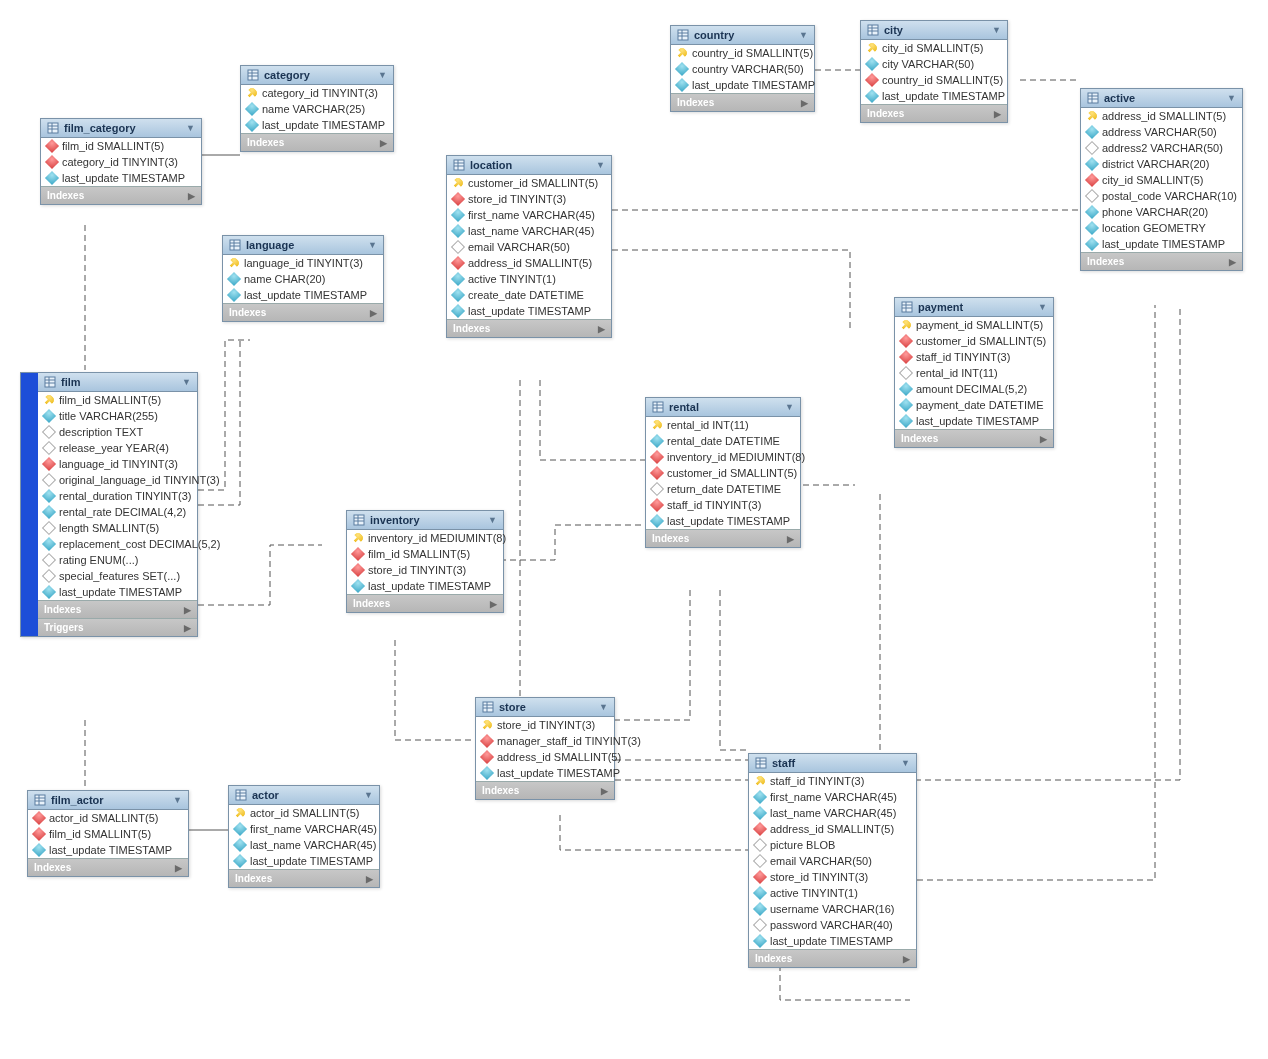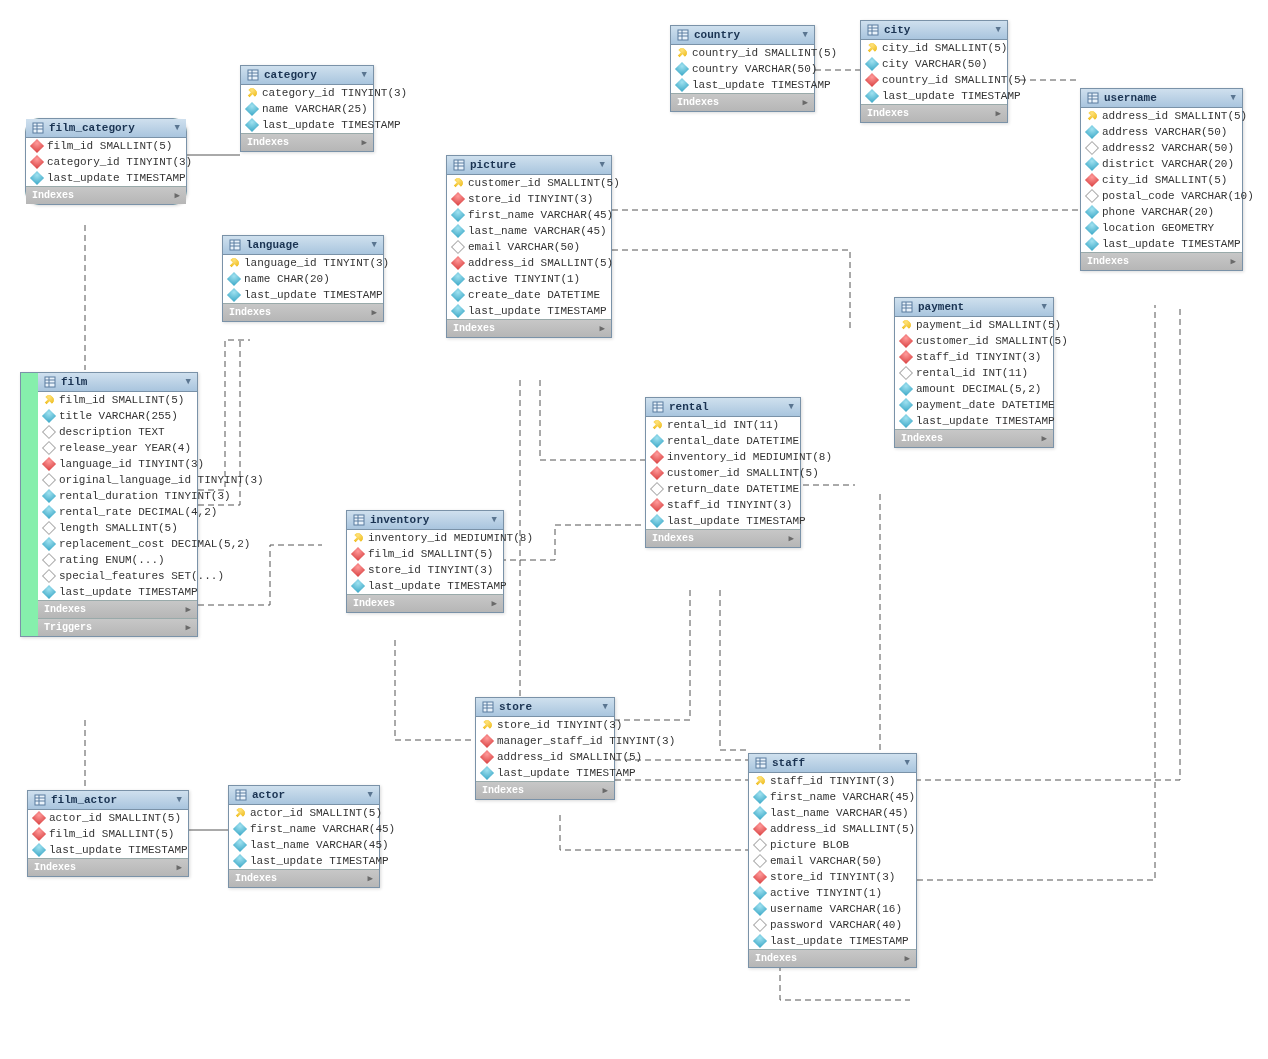--- a/index.html
+++ b/index.html
@@ -1,19 +1,19 @@
 <!DOCTYPE html>
 <html><head>
 <meta charset="utf-8">
 <style>
 *{box-sizing:border-box;margin:0;padding:0;}
 body{font-family:Arial,sans-serif;font-size:11px;background:#fff;position:relative;width:1268px;height:1059px;}
 .canvas{position:relative;width:1268px;height:1059px;}
 svg.wires{position:absolute;left:0;top:0;width:1268px;height:1059px;pointer-events:none;}
-.tbl{position:absolute;border:1px solid #7a92a8;background:#86efac;box-shadow:1px 1px 3px rgba(0,0,0,0.15);font-family:Liberation Mono, monospace;}
+.tbl{position:absolute;border:1px solid #7a92a8;background:#1d4ed8;box-shadow:1px 1px 3px rgba(0,0,0,0.15);}
 .tbl-head{background:linear-gradient(#cfe0ee,#a9c5de);border-bottom:1px solid #7a92a8;padding:3px 6px;display:flex;align-items:center;gap:5px;font-weight:bold;color:#1a3352;}
 .tbl-head .tri{margin-left:auto;color:#5a7590;font-size:9px;}
 .tbl-head svg{flex-shrink:0;}
 .cols{background:#fff;}
 .col{padding:2px 6px;display:flex;align-items:center;gap:5px;white-space:nowrap;color:#333;}
 .ic{width:10px;height:10px;display:inline-block;flex-shrink:0;}
 .ic-key{background:radial-gradient(circle at 30% 30%,#ffe27a,#e8b000);border-radius:50% 50% 0 0;clip-path:polygon(0 0,100% 0,100% 55%,62% 55%,62% 100%,38% 100%,38% 55%,0 55%);transform:rotate(45deg);}
 .ic-red{background:radial-gradient(circle at 30% 30%,#ff9a9a,#d84040);transform:rotate(45deg);}
 .ic-blue{background:radial-gradient(circle at 30% 30%,#9fe1f0,#3aa7c6);transform:rotate(45deg);}
 .ic-plain{border:1px solid #aaa;transform:rotate(45deg);background:#fff;}
@@ -74,21 +74,21 @@
   <path d="M917 880 H1155 V305" stroke="#555" fill="none" stroke-dasharray="6,4"></path>
 
   <path d="M880 750 V490" stroke="#555" fill="none" stroke-dasharray="6,4"></path>
 
   <path d="M815 70 H860" stroke="#555" fill="none" stroke-dasharray="6,4"></path>
 
   <path d="M1020 80 H1080" stroke="#555" fill="none" stroke-dasharray="6,4"></path>
 </svg>
 
 <div id="tables">
-      <div class="tbl" style="left: 25px; top: 118px; width: 162px; border-radius: 14px;">
+      <div class="tbl" style="left: 40px; top: 118px; width: 162px;">
         <div class="tbl-head">
           <svg width="12" height="12" viewBox="0 0 12 12">
             <rect x="1" y="1" width="10" height="10" fill="#e9f2fa" stroke="#5a7da0"></rect>
             <line x1="1" y1="4" x2="11" y2="4" stroke="#5a7da0"></line>
             <line x1="1" y1="7" x2="11" y2="7" stroke="#5a7da0"></line>
             <line x1="5" y1="1" x2="5" y2="11" stroke="#5a7da0"></line>
           </svg>
           <span>film_category</span>
           <span class="tri">▼</span>
         </div>
@@ -104,21 +104,21 @@
           <div class="col">
             <span class="ic ic-blue"></span>
             <span>last_update TIMESTAMP</span>
           </div>
         </div>
         <div class="footer">
           <span>Indexes</span>
           <span class="tri">▶</span>
         </div>
       </div>
-      <div class="tbl" style="left: 240px; top: 65px; width: 134px;">
+      <div class="tbl" style="left: 240px; top: 65px; width: 154px;">
         <div class="tbl-head">
           <svg width="12" height="12" viewBox="0 0 12 12">
             <rect x="1" y="1" width="10" height="10" fill="#e9f2fa" stroke="#5a7da0"></rect>
             <line x1="1" y1="4" x2="11" y2="4" stroke="#5a7da0"></line>
             <line x1="1" y1="7" x2="11" y2="7" stroke="#5a7da0"></line>
             <line x1="5" y1="1" x2="5" y2="11" stroke="#5a7da0"></line>
           </svg>
           <span>category</span>
           <span class="tri">▼</span>
         </div>
@@ -344,21 +344,21 @@
         </div>
       </div>
       <div class="tbl" style="left: 446px; top: 155px; width: 166px;">
         <div class="tbl-head">
           <svg width="12" height="12" viewBox="0 0 12 12">
             <rect x="1" y="1" width="10" height="10" fill="#e9f2fa" stroke="#5a7da0"></rect>
             <line x1="1" y1="4" x2="11" y2="4" stroke="#5a7da0"></line>
             <line x1="1" y1="7" x2="11" y2="7" stroke="#5a7da0"></line>
             <line x1="5" y1="1" x2="5" y2="11" stroke="#5a7da0"></line>
           </svg>
-          <span>picture</span>
+          <span>location</span>
           <span class="tri">▼</span>
         </div>
         <div class="cols">
           <div class="col">
             <span class="ic ic-key"></span>
             <span>customer_id SMALLINT(5)</span>
           </div>
           <div class="col">
             <span class="ic ic-red"></span>
             <span>store_id TINYINT(3)</span>
@@ -650,21 +650,21 @@
         </div>
       </div>
       <div class="tbl" style="left: 1080px; top: 88px; width: 163px;">
         <div class="tbl-head">
           <svg width="12" height="12" viewBox="0 0 12 12">
             <rect x="1" y="1" width="10" height="10" fill="#e9f2fa" stroke="#5a7da0"></rect>
             <line x1="1" y1="4" x2="11" y2="4" stroke="#5a7da0"></line>
             <line x1="1" y1="7" x2="11" y2="7" stroke="#5a7da0"></line>
             <line x1="5" y1="1" x2="5" y2="11" stroke="#5a7da0"></line>
           </svg>
-          <span>username</span>
+          <span>active</span>
           <span class="tri">▼</span>
         </div>
         <div class="cols">
           <div class="col">
             <span class="ic ic-key"></span>
             <span>address_id SMALLINT(5)</span>
           </div>
           <div class="col">
             <span class="ic ic-blue"></span>
             <span>address VARCHAR(50)</span>

